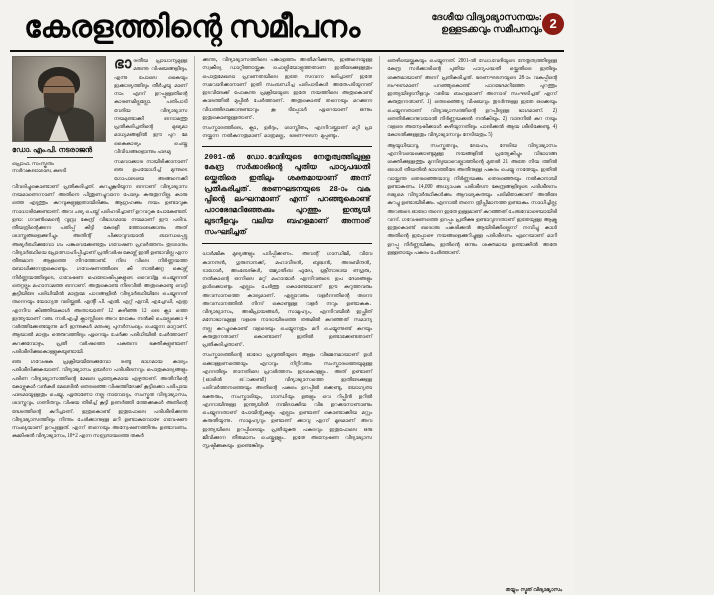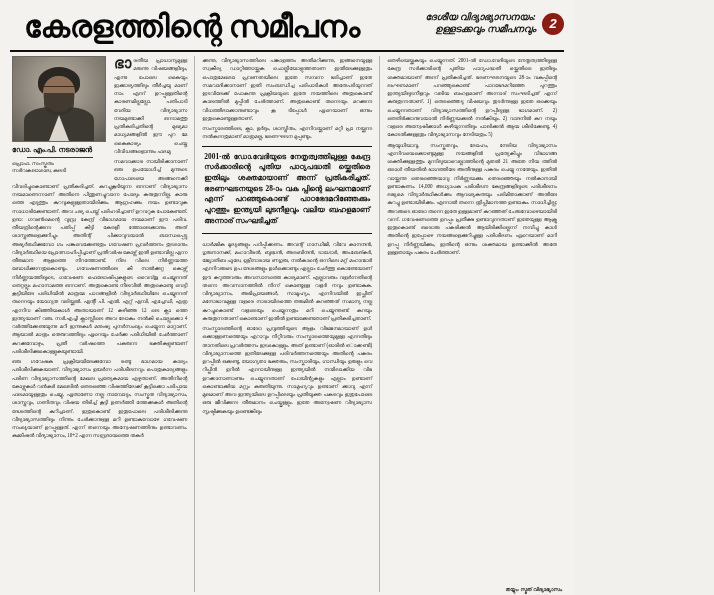--- a/index.html
+++ b/index.html
@@ -36,23 +36,21 @@
     font-size: 31px;
     letter-spacing: -0.5px;
     line-height: 1.1;
     margin-left: 14px;
     margin-top: 4px;
     color: #080808;
   }
   .masthead-right {
     display: flex;
     align-items: center;
-    gap: 6px;
     margin-top: 6px;
-    font-style: italic;
   }
   .masthead-kicker {
     font-size: 9.5px;
     line-height: 1.25;
     text-align: right;
     font-weight: bold;
     color: #151515;
   }
   .page-badge {
     width: 22px; height: 22px;
@@ -77,21 +75,21 @@
   .col {
     position: relative;
     padding: 0 7px;
     font-size: 5.1px;
     line-height: 1.62;
     text-align: justify;
     color: #1d1d1d;
     overflow: hidden;
   }
   .col.c1 { width: 232px; padding-left: 2px; }
-  .col.c2 { width: 232px; border-left: 0.7px solid #b8b4ac; border-right: 0.7px solid #b8b4ac; }
+  .col.c2 { width: 232px; border-left: 0.7px solid #b8b4ac; border-right: 0.7px solid #b8b4ac; font-family: Liberation Mono, monospace; }
   .col.c3 { width: 230px; }
   .col p { margin: 0 0 2px 0; }
 
   
   .author-box {
     float: left;
     width: 96px;
     margin: 0 6px 3px 0;
   }
   .photo {

